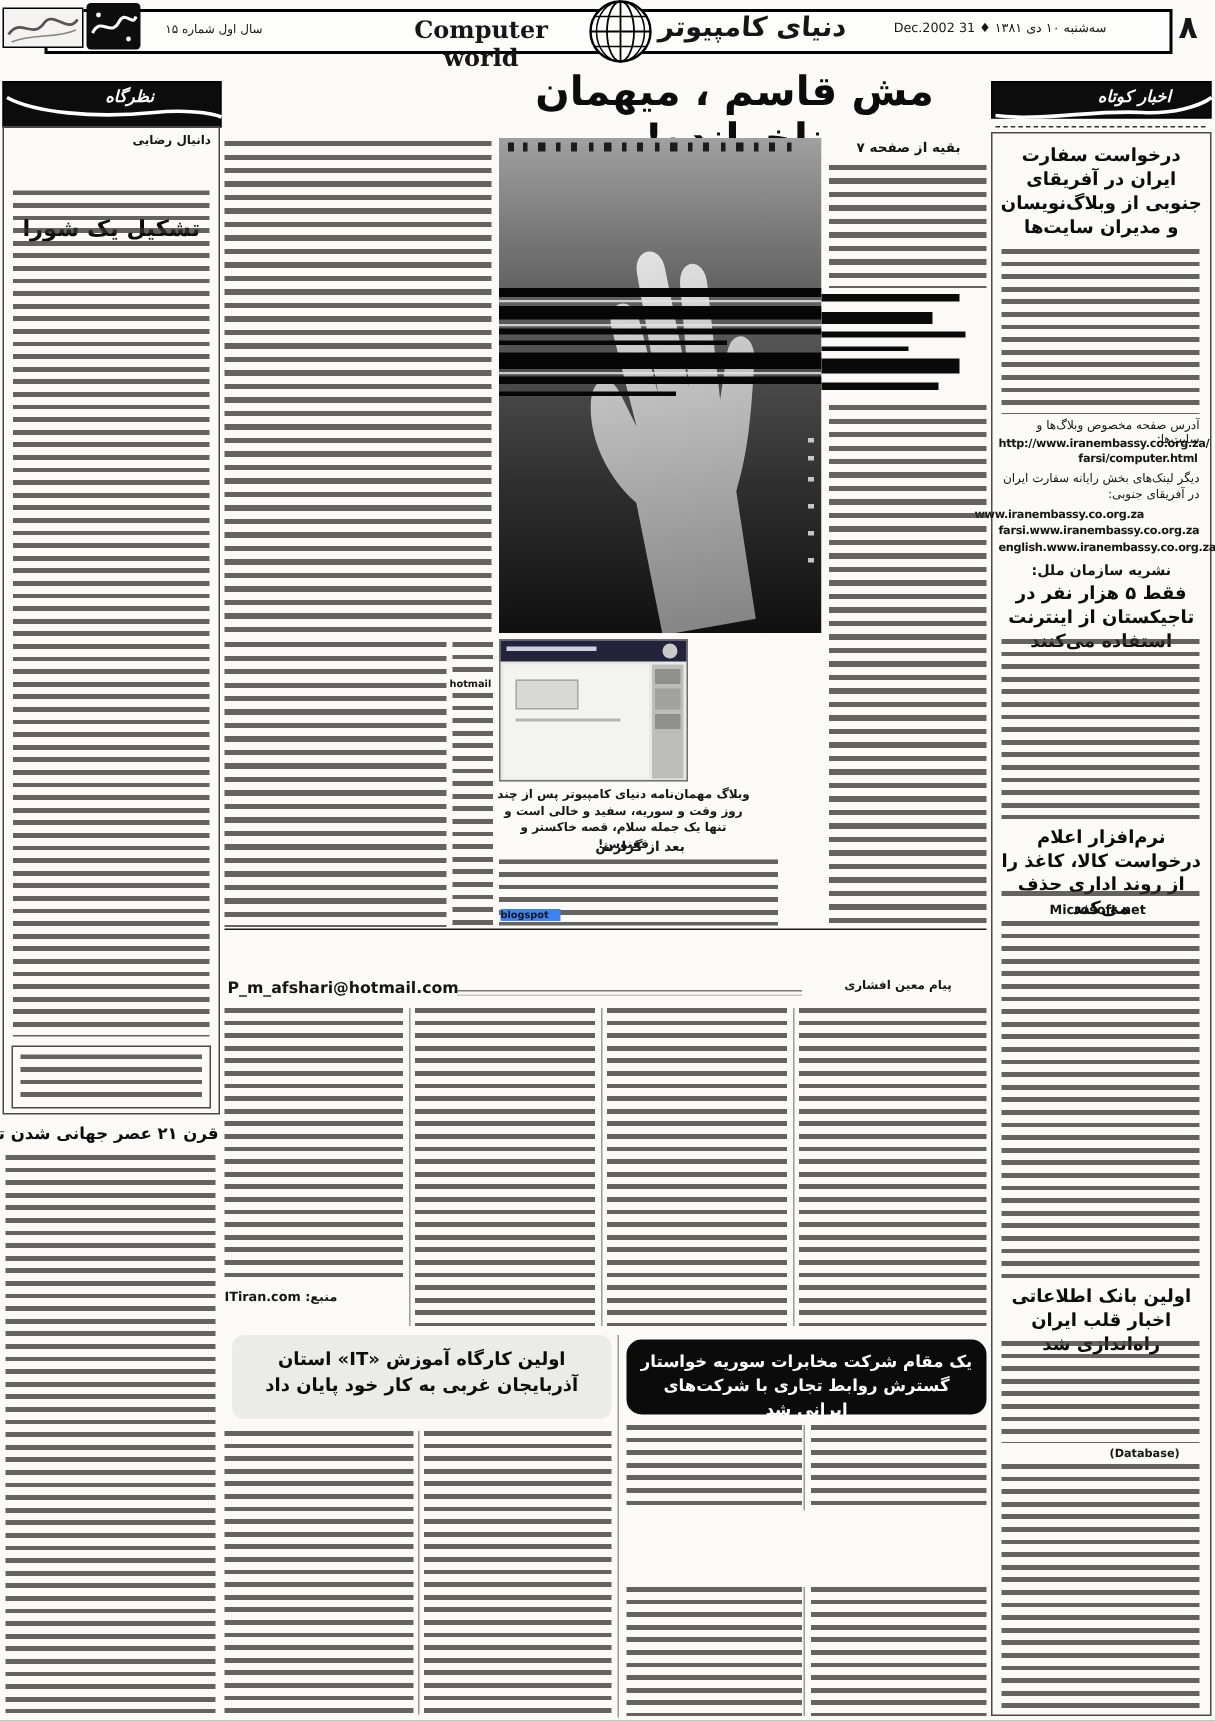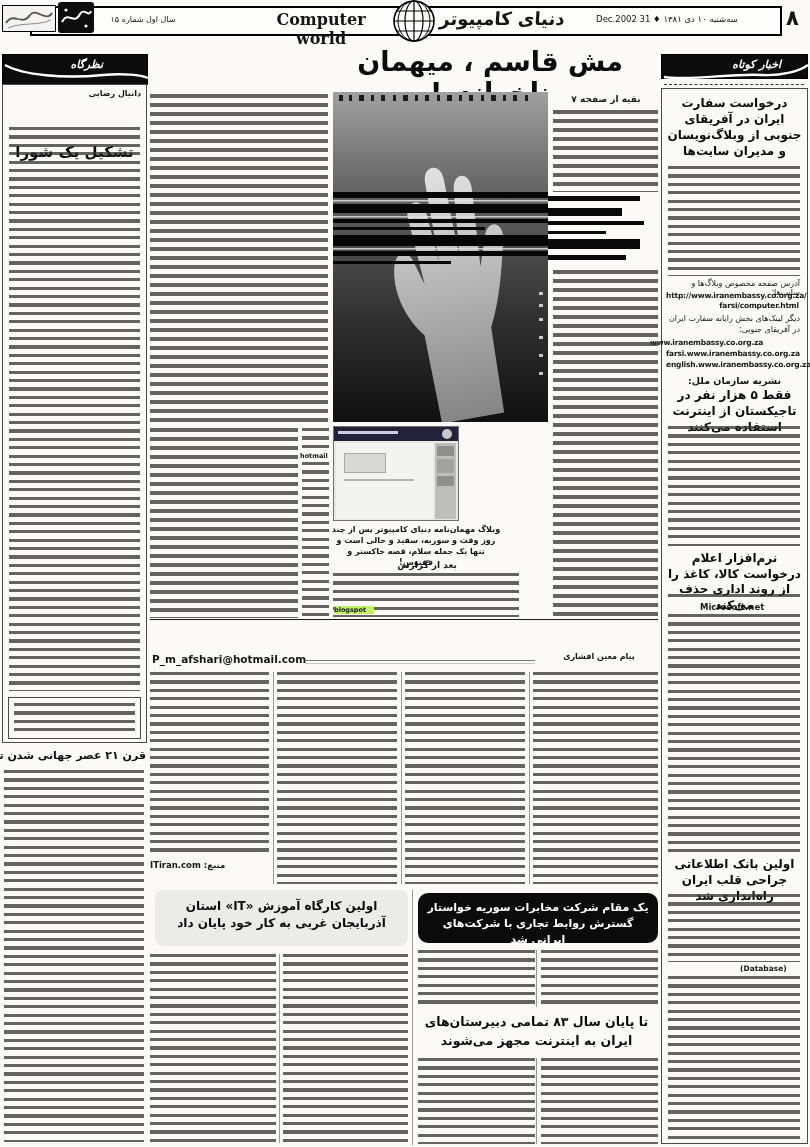--- a/index.html
+++ b/index.html
@@ -80,21 +80,21 @@
 
   <div class="abs b ctr kick" style="left:666px;top:375px;width:137px;">نشریه سازمان ملل:</div>
   <div class="abs hl ctr" style="left:666px;top:387px;width:137px;font-size:12px;line-height:16px;">فقط ۵ هزار نفر در تاجیکستان از اینترنت استفاده می‌کنند</div>
   <div class="abs fxs" style="left:668px;top:426px;width:132px;height:120px;"></div>
 
   <div class="abs hl ctr" style="left:666px;top:551px;width:137px;font-size:12px;line-height:15.5px;">نرم‌افزار اعلام درخواست کالا، کاغذ را از روند اداری حذف می‌کند</div>
   <div class="abs fxs" style="left:668px;top:594px;width:132px;height:7px;"></div>
   <div class="abs ltr b" style="left:700px;top:602px;width:70px;font-size:8.5px;">Microsoft.net</div>
   <div class="abs fxs" style="left:668px;top:614px;width:132px;height:238px;"></div>
 
-  <div class="abs hl ctr" style="left:666px;top:856px;width:137px;font-size:12px;line-height:16px;">اولین بانک اطلاعاتی جراحی قلب ایران راه‌اندازی شد</div>
+  <div class="abs hl ctr" style="left:666px;top:856px;width:137px;font-size:12px;line-height:16px;">اولین بانک اطلاعاتی اخبار قلب ایران راه‌اندازی شد</div>
   <div class="abs fxs" style="left:668px;top:894px;width:132px;height:68px;"></div>
   <div class="abs ltr b" style="left:740px;top:964px;width:62px;font-size:7.5px;">(Database)</div>
   <div class="abs fxs" style="left:668px;top:976px;width:132px;height:164px;"></div>
 
   <div class="abs secthdr" style="left:2px;top:54px;width:146px;height:31px;">
     <span class="lbl" style="right:44px;">نظرگاه</span>
     <svg class="abs" style="left:0;top:0;" width="146" height="25" viewBox="0 0 146 25">
       <path d="M2 10 C20 20 60 24 100 20 C120 18 138 20 145 23" fill="none" stroke="#fff" stroke-width="2.4"></path>
     </svg>
   </div>
@@ -196,21 +196,21 @@
     </div>
     <div class="abs" style="left:2px;top:16px;width:97px;height:76px;background:#f3f3f0;">
       <div style="position:absolute;left:8px;top:10px;width:42px;height:20px;background:#d8d8d4;border:1px solid #a8a8a4;"></div>
       <div style="position:absolute;left:8px;top:36px;width:70px;height:2px;background:#b5b5b0;"></div>
     </div>
   </div>
   <div class="abs b ctr" style="left:330px;top:524px;width:172px;font-size:8px;line-height:11px;">وبلاگ مهمان‌نامه دنیای کامپیوتر پس از چند روز وقت و سوریه، سفید و خالی است و تنها یک جمله سلام، قصه خاکستر و ققنوس!</div>
 
   <div class="abs b ctr" style="left:352px;top:560px;width:150px;font-size:9px;">بعد از گزارش</div>
   <div class="abs fxs" style="left:333px;top:573px;width:186px;height:44px;"></div>
-  <div class="abs ltr b" style="left:334px;top:606px;width:40px;font-size:6.5px;background:#bef264;">blogspot</div>
+  <div class="abs ltr b" style="left:334px;top:606px;width:40px;font-size:6.5px;background:#3b82f6;">blogspot</div>
 
   <div class="abs hr" style="left:150px;top:619px;width:508px;"></div>
 
   <div class="abs b ctr" style="left:540px;top:652px;width:118px;font-size:8px;">پیام معین افشاری</div>
   <div class="abs ltr b" style="left:152px;top:653px;width:160px;font-size:10.5px;">P_m_afshari@hotmail.com</div>
   <div class="abs" style="left:305px;top:660px;width:230px;height:4px;border-top:1px solid #777;border-bottom:1px solid #c9c9c4;"></div>
 
   <div class="abs fxs" style="left:533px;top:672px;width:125px;height:212px;"></div>
   <div class="abs fxs" style="left:405px;top:672px;width:120px;height:212px;"></div>
   <div class="abs fxs" style="left:277px;top:672px;width:120px;height:212px;"></div>
@@ -228,18 +228,17 @@
   <div class="abs fxs" style="left:150px;top:954px;width:126px;height:189px;"></div>
   <div class="abs vr" style="left:279px;top:954px;height:189px;"></div>
 
   <div class="abs" style="left:418px;top:893px;width:240px;height:50px;background:#0b0b0b;border-radius:10px;">
     <div class="ctr" style="padding:7px 8px 0;font-size:11px;line-height:16px;color:#fff;font-weight:bold;">یک مقام شرکت مخابرات سوریه خواستار گسترش روابط تجاری با شرکت‌های ایرانی شد</div>
   </div>
   <div class="abs fxs" style="left:541px;top:950px;width:117px;height:57px;"></div>
   <div class="abs fxs" style="left:418px;top:950px;width:117px;height:57px;"></div>
   <div class="abs vr" style="left:536px;top:950px;height:57px;"></div>
 
-  <div class="abs hl ctr" style="left:415px;top:1012px;width:243px;font-size:12.5px;line-height:19px;">تا پایان سال ۸۳ تمامی دبیرستان‌های ایران به اینترنت مجهز می‌شوند</div>
   <div class="abs fxs" style="left:541px;top:1058px;width:117px;height:86px;"></div>
   <div class="abs fxs" style="left:418px;top:1058px;width:117px;height:86px;"></div>
   <div class="abs vr" style="left:536px;top:1058px;height:86px;"></div>
 
 </div>
 
 </body></html>

